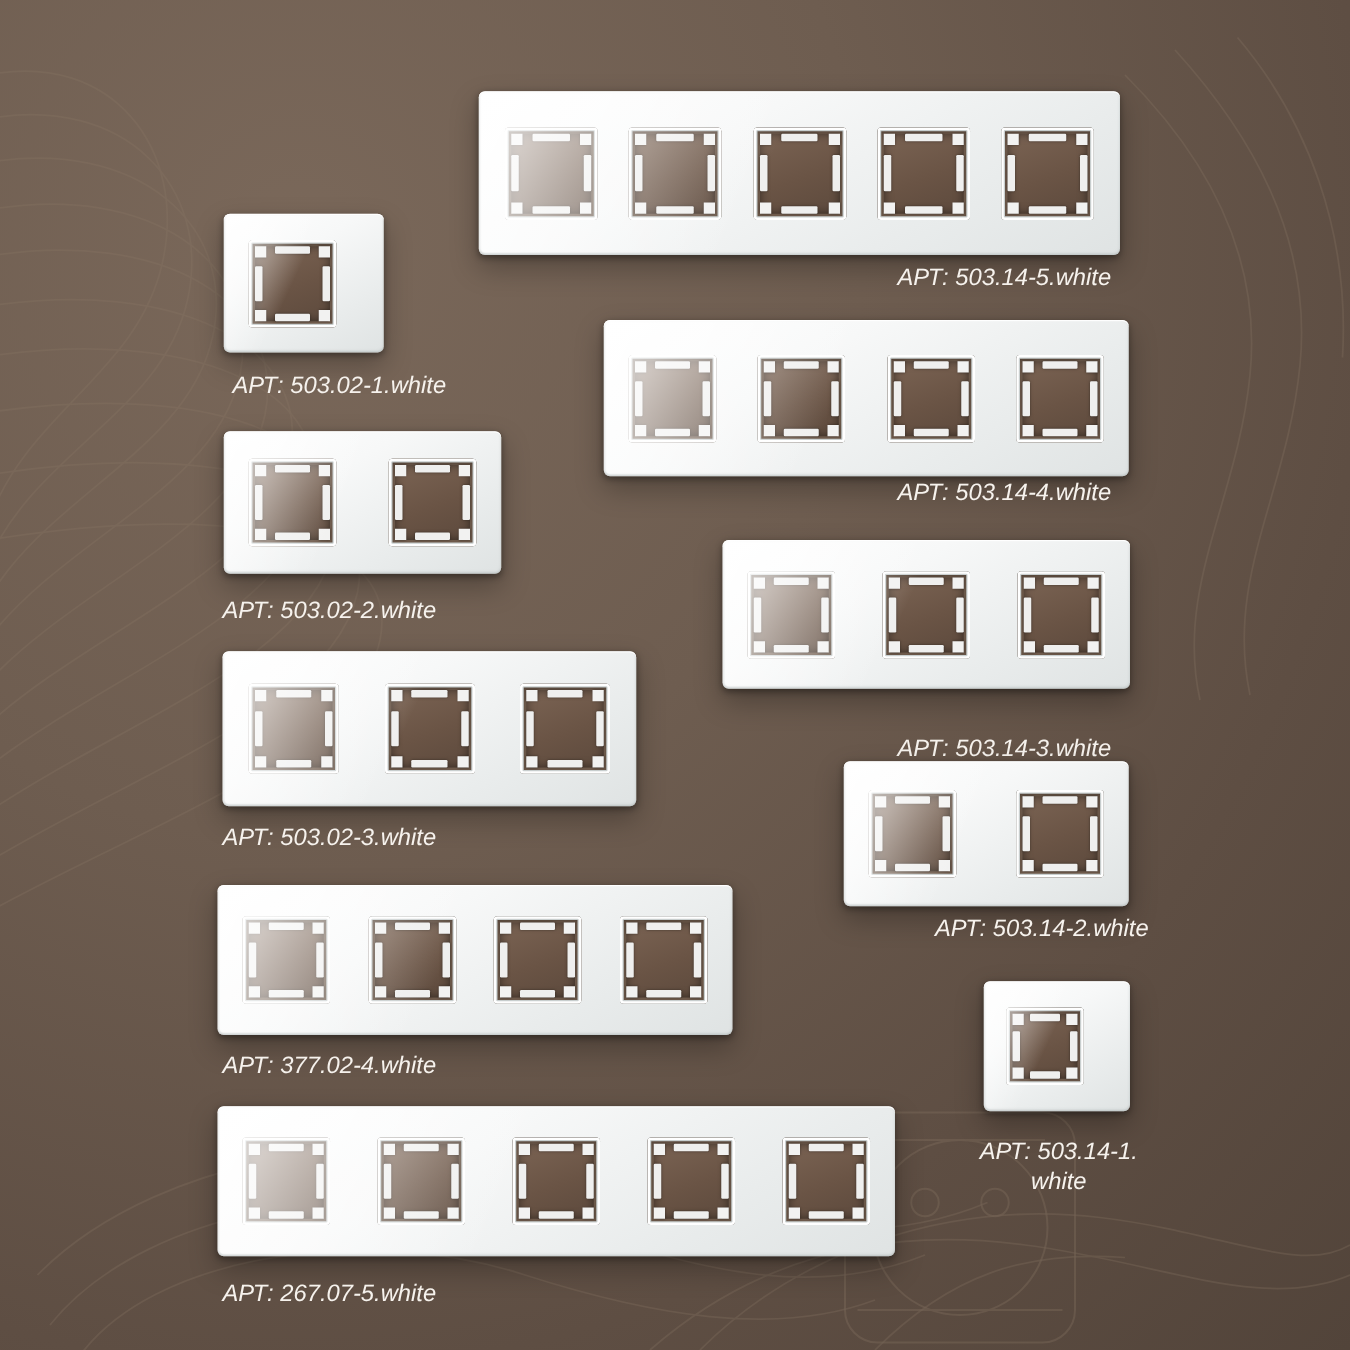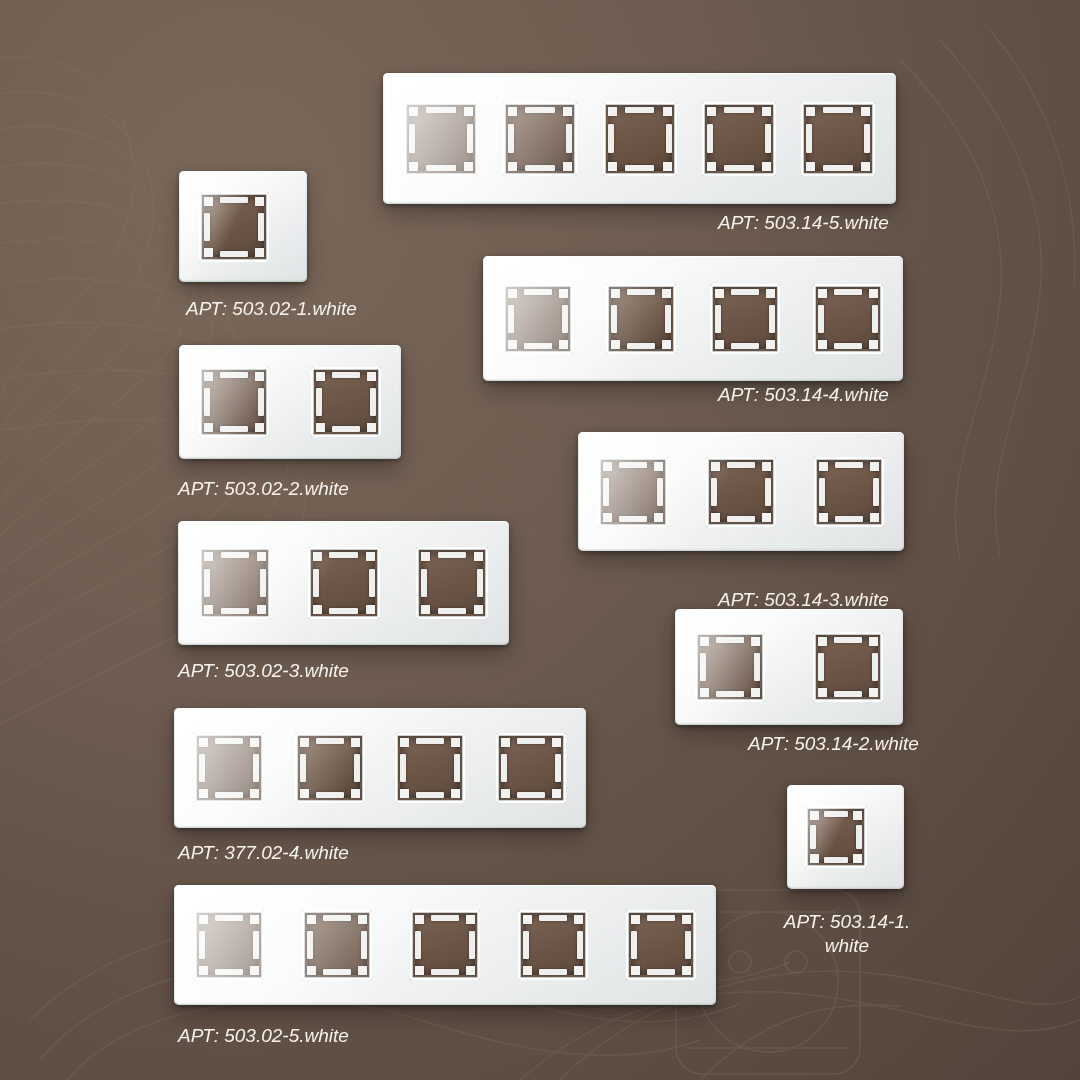--- a/index.html
+++ b/index.html
@@ -524,15 +524,15 @@
             <div class="tab t-bottom"></div>
             <div class="tab t-left"></div>
             <div class="tab t-right"></div>
             <div class="c c-tl"></div>
             <div class="c c-tr"></div>
             <div class="c c-bl"></div>
             <div class="c c-br"></div>
           </div>
         </div>
       </div>
-      <div class="caption" style="left: 178px; top: 1025px;">АРТ: 503.02-5.white</div>
+      <div class="caption" style="left: 178px; top: 1025px;">АРТ: 267.07-5.white</div>
     </div>
 </div>
 
 </body></html>

